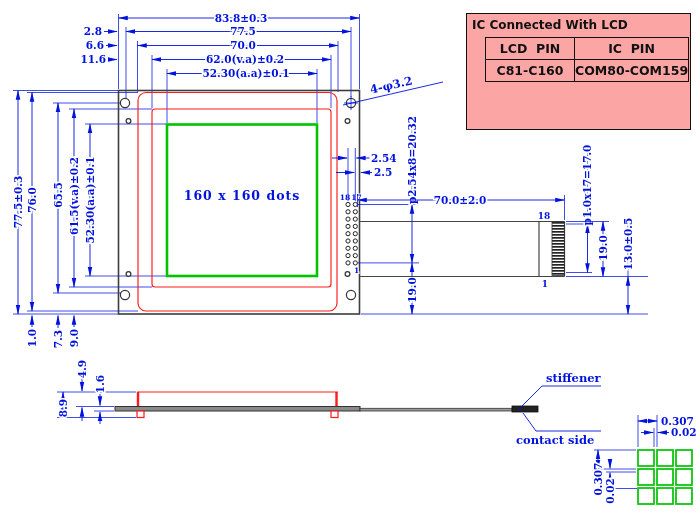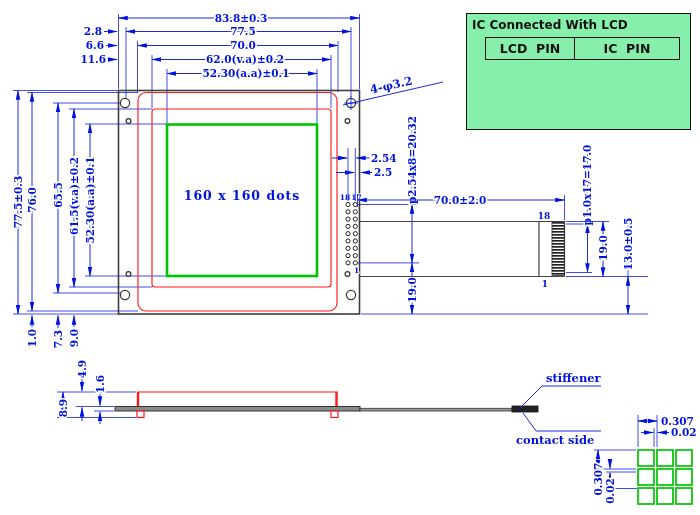--- a/index.html
+++ b/index.html
@@ -25,21 +25,21 @@
   text.ds{font:bold 7.5px "DejaVu Serif",serif;fill:#0012dd;
           paint-order:stroke;stroke:#ffffff;stroke-width:2px;}
   text.dm{font:bold 9px "DejaVu Serif",serif;fill:#0012dd;
           paint-order:stroke;stroke:#ffffff;stroke-width:2px;}
   text.aa{font:bold 12.5px "DejaVu Serif",serif;fill:#0012dd;letter-spacing:1px;}
   text.lbl{font:bold 11.5px "DejaVu Serif",serif;fill:#0012dd;
           paint-order:stroke;stroke:#ffffff;stroke-width:2.5px;}
 
   
   #pin-table-box{position:absolute;left:466px;top:13px;width:225px;height:117px;
-     border:1.6px solid #111;background:#86efac;box-sizing:border-box;}
+     border:1.6px solid #111;background:#fca5a5;box-sizing:border-box;}
   #pin-table-title{position:absolute;left:5px;top:4px;
      font:bold 12px "DejaVu Sans",sans-serif;color:#111;white-space:pre;}
   #pin-grid{position:absolute;left:18px;top:23px;border-collapse:collapse;table-layout:fixed;}
   #pin-grid td{border:1.6px solid #111;text-align:center;vertical-align:middle;
      font:600 12.5px "DejaVu Sans",sans-serif;color:#111;height:21px;white-space:pre;padding:0;}
   #pin-grid td.c1{width:88px;}
   #pin-grid td.c2{width:104px;}
 </style>
 </head>
 <body>
@@ -286,17 +286,21 @@
 </svg>
 
 <div id="pin-table-box">
   <div id="pin-table-title">IC Connected With LCD</div>
   <table id="pin-grid">
     <tbody>
       <tr>
         <td class="c1">LCD  PIN</td>
         <td class="c2">IC  PIN</td>
       </tr>
+      <tr>
+        <td class="c1">C81-C160</td>
+        <td class="c2">COM80-COM159</td>
+      </tr>
     </tbody>
   </table>
 </div>
 
 </div>
 
 </body></html>

